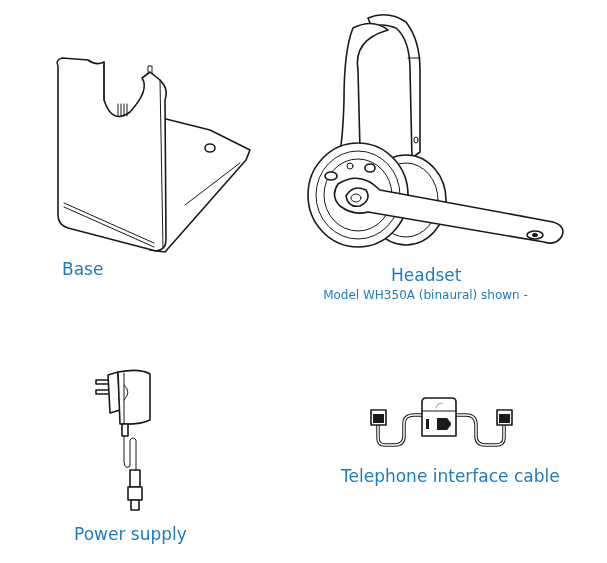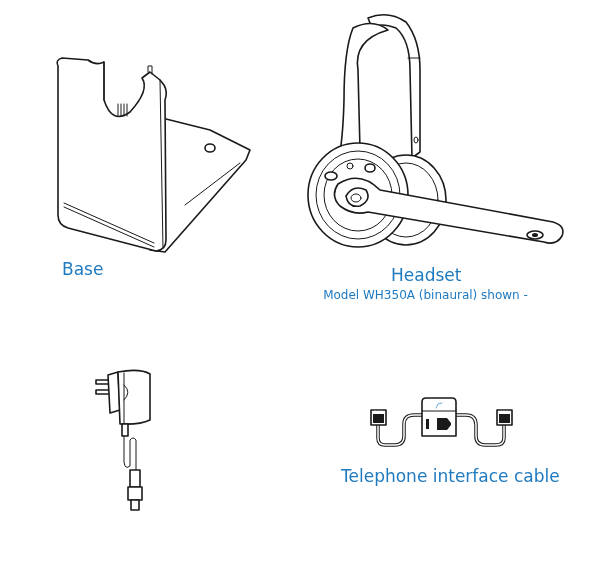--- a/index.html
+++ b/index.html
@@ -77,20 +77,21 @@
     <path class="thin" d="M124,373 L124,424"></path>
     <path class="thin" d="M124,385 Q132,392 124,400"></path>
 
     <path class="ln" d="M122,424 L128,424 L128,436 L122,436 Z"></path>
     <path class="thin" d="M124,436 L124,462 Q125,470 130,466 L130,440 Q133,436 136,440 L136,470"></path>
 
     <path class="ln" d="M130,470 L140,470 L140,487 L130,487 Z"></path>
     <path class="ln" d="M128,487 L142,487 L142,500 L128,500 Z"></path>
     <path class="ln" d="M131,500 L139,500 L139,510 L131,510 Z"></path>
   </svg>
+  <div class="label main" style="left:74px;top:524px;">Power supply</div>
 </div>
 
 <div class="item" style="left:0;top:0;width:607px;height:563px;pointer-events:none;">
   <svg width="607" height="563" style="left:0;top:0;">
 
     <path class="thin" d="M378,423 L378,438 Q378,445 385,445 L395,445 Q404,445 404,436 L404,424 Q404,415 414,415 L422,415" style="stroke-width:3.5;stroke:#1a1a1a;"></path>
     <path class="thin" d="M378,423 L378,438 Q378,445 385,445 L395,445 Q404,445 404,436 L404,424 Q404,415 414,415 L422,415" style="stroke-width:1.5;stroke:#ffffff;"></path>
     <path class="thin" d="M455,415 L466,415 Q476,415 476,425 L476,436 Q476,445 485,445 L496,445 Q504,445 504,438 L504,423" style="stroke-width:3.5;stroke:#1a1a1a;"></path>
     <path class="thin" d="M455,415 L466,415 Q476,415 476,425 L476,436 Q476,445 485,445 L496,445 Q504,445 504,438 L504,423" style="stroke-width:1.5;stroke:#ffffff;"></path>
 

